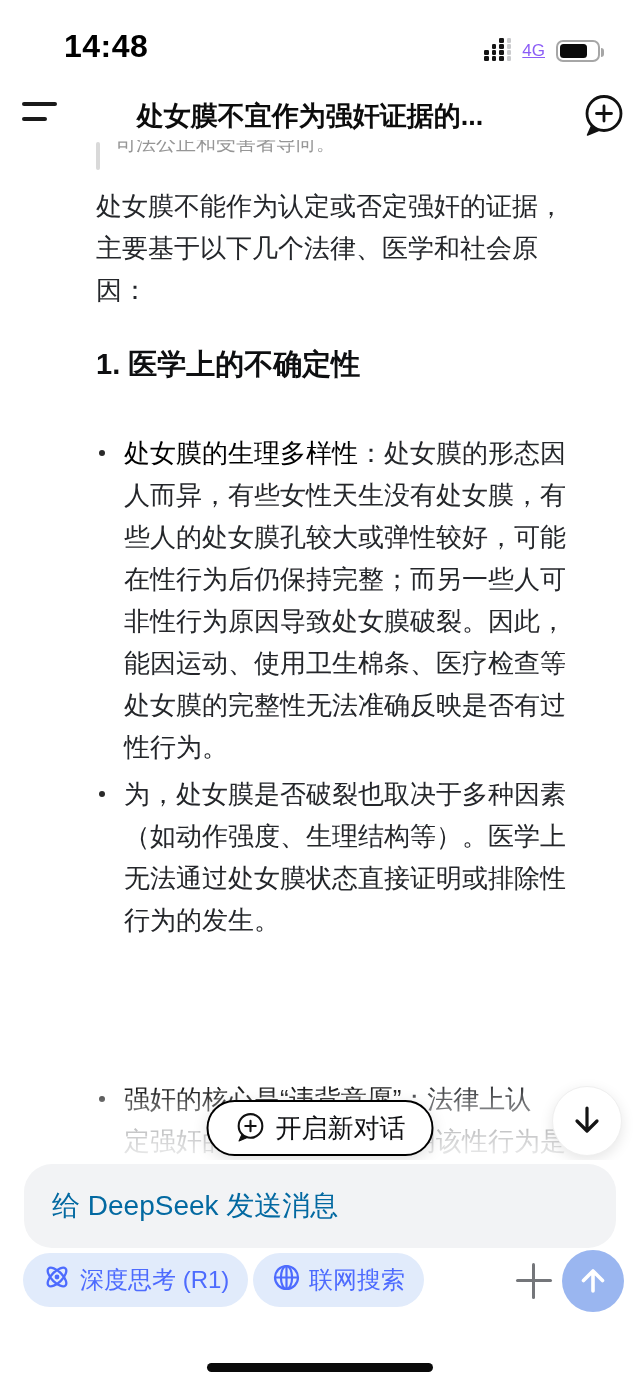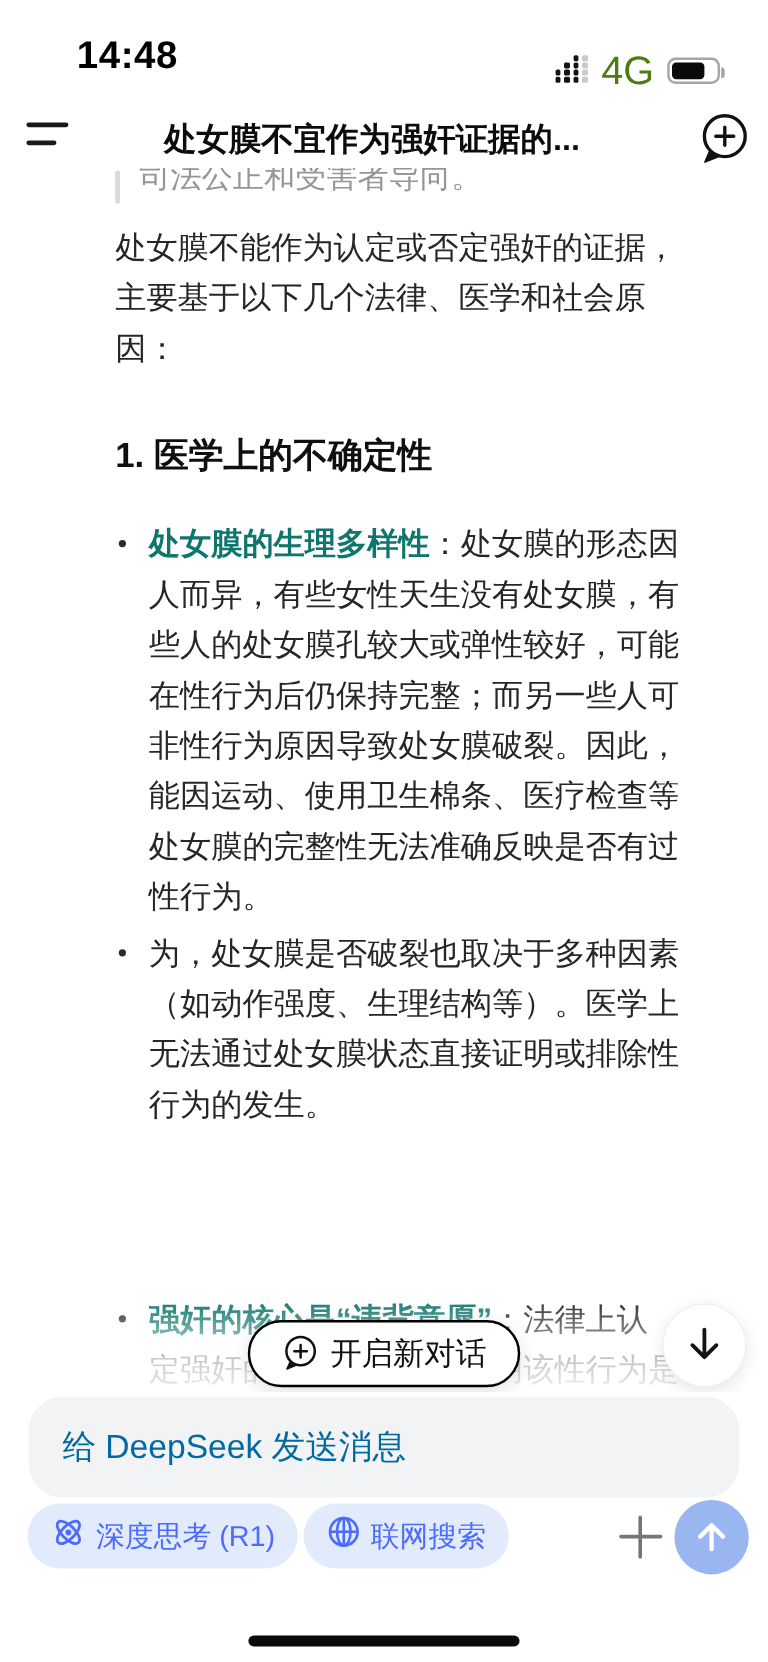--- a/index.html
+++ b/index.html
@@ -7,45 +7,45 @@
        font-family:"Liberation Sans","DejaVu Sans",sans-serif;color:#1f1f1f;}
 
   
   .statusbar{position:absolute;left:0;top:0;width:640px;height:70px;z-index:30;}
   .sb-time{position:absolute;left:64px;top:28px;font-size:32px;font-weight:700;color:#000;letter-spacing:.5px;}
   .sb-right{position:absolute;right:40px;top:40px;display:flex;align-items:center;gap:11px;}
   .signal{display:flex;align-items:flex-end;gap:3px;height:20px;}
   .sigcol{display:flex;flex-direction:column;justify-content:flex-end;gap:1.5px;}
   .dot{width:4.6px;height:4.6px;border-radius:1.3px;background:#141414;}
   .sigcol.off .dot{background:#c9cacc;}
-  .sb-net{font-size:33px;color:#4d7c0f;}
+  .sb-net{font-size:17px;color:#8b5cf6;text-decoration:underline;}
   .battery{position:relative;width:44px;height:22px;border:2px solid #a6a6a6;border-radius:7px;box-sizing:border-box;}
   .batt-fill{position:absolute;left:2px;top:2px;width:27px;height:14px;border-radius:3.5px;background:#0a0a0a;}
   .batt-nub{position:absolute;right:-6px;top:6px;width:3.5px;height:9px;border-radius:0 3px 3px 0;background:#a6a6a6;}
 
   
   .header{position:absolute;left:0;top:0;width:640px;height:140px;background:#fff;z-index:20;}
   .menu-btn{position:absolute;left:20px;top:94px;width:44px;height:40px;cursor:pointer;}
   .ml{position:absolute;left:2px;height:3.6px;border-radius:2px;background:#1a1a1a;display:block;}
   .ml.l1{top:8px;width:35px;}
   .ml.l2{top:23px;width:25px;}
   .hd-title{position:absolute;left:70px;right:90px;top:98px;text-align:center;font-size:27px;font-weight:700;color:#0c0c0c;white-space:nowrap;overflow:hidden;}
   .newchat-btn{position:absolute;right:13px;top:92px;width:46px;height:46px;cursor:pointer;}
 
   
   .content{position:absolute;left:0;top:0;width:640px;height:1160px;z-index:1;}
   .line{white-space:nowrap;font-size:26px;line-height:42px;color:#24262a;}
-  .b{font-weight:700;color:#0f766e;margin-top:45px;}
+  .b{font-weight:400;color:#000000;margin-top:45px;}
 
   .quote-bar{position:absolute;left:96px;top:142px;width:4px;height:28px;border-radius:2px;background:#d9d9d9;}
-  .quote-text{position:absolute;left:116px;top:130px;font-size:26px;color:#969696;white-space:nowrap;}
+  .quote-text{position:absolute;left:116px;top:130px;font-size:20px;color:#969696;white-space:nowrap;}
 
   .intro{position:absolute;left:96px;top:185px;}
   .h-sec{position:absolute;left:96px;font-size:29px;font-weight:700;color:#0e0f11;white-space:nowrap;}
-  .h1{top:345px;margin-top:15px;}
+  .h1{top:345px;}
   .h2{top:995px;}
 
   .bullet{position:absolute;left:96px;padding-left:28px;}
   .bullet::before{content:"";position:absolute;left:3px;top:18px;width:6px;height:6px;border-radius:50%;background:#2a2a2a;}
   .bullet1{top:432px;}
   .bullet2{top:773px;}
   .bullet3{top:1078px;}
 
   
   .fade{position:absolute;left:0;top:1030px;width:640px;height:135px;z-index:5;pointer-events:none;

